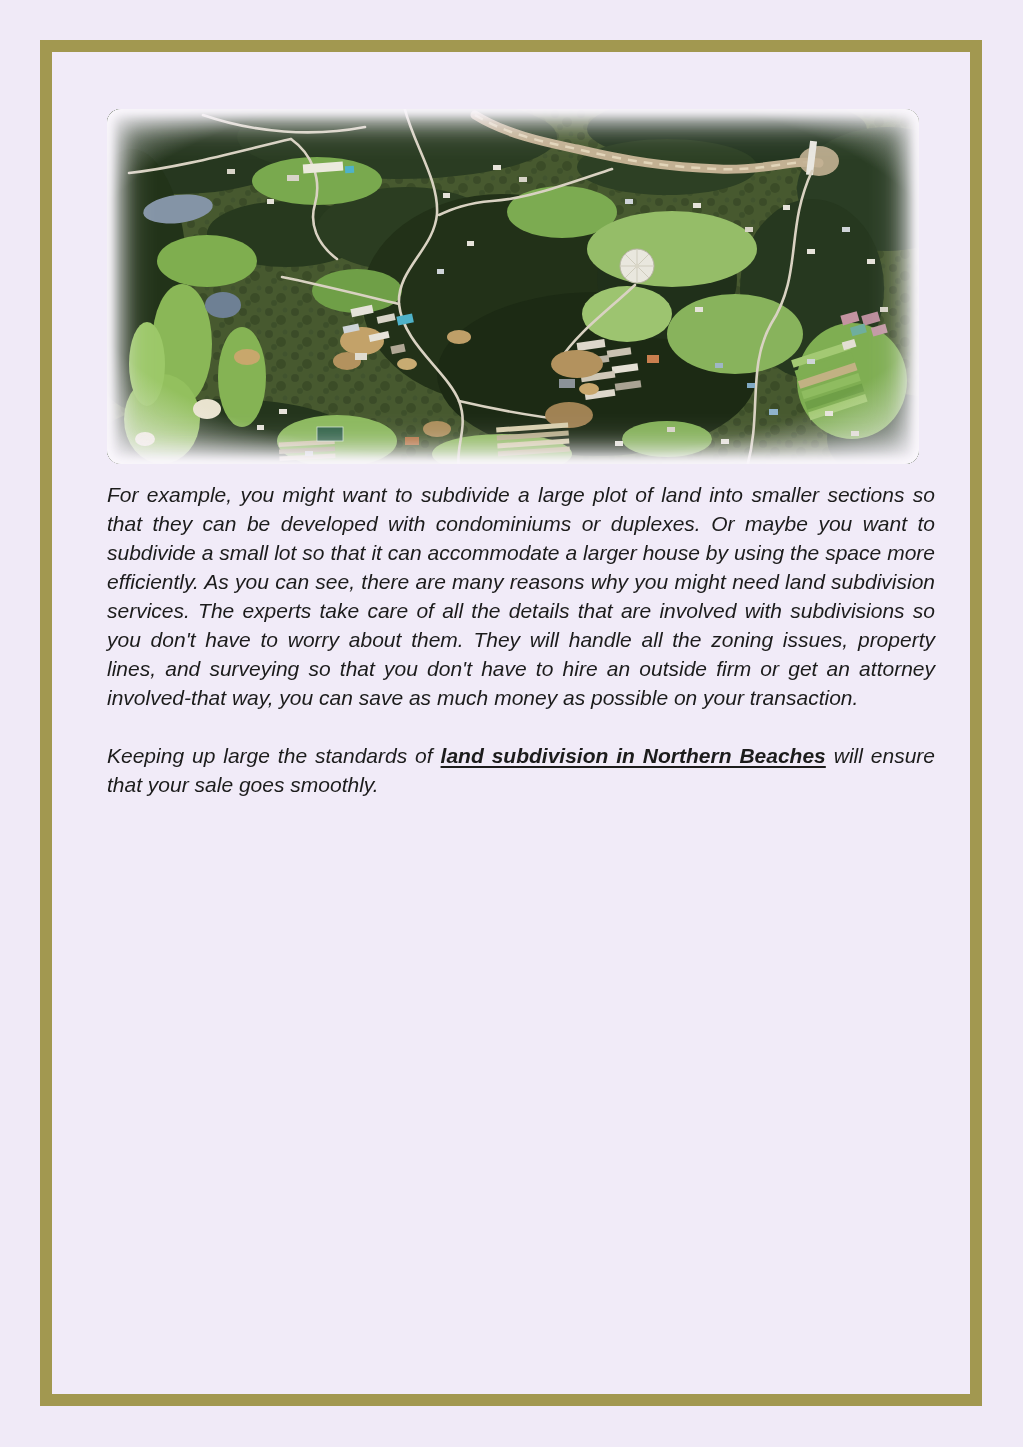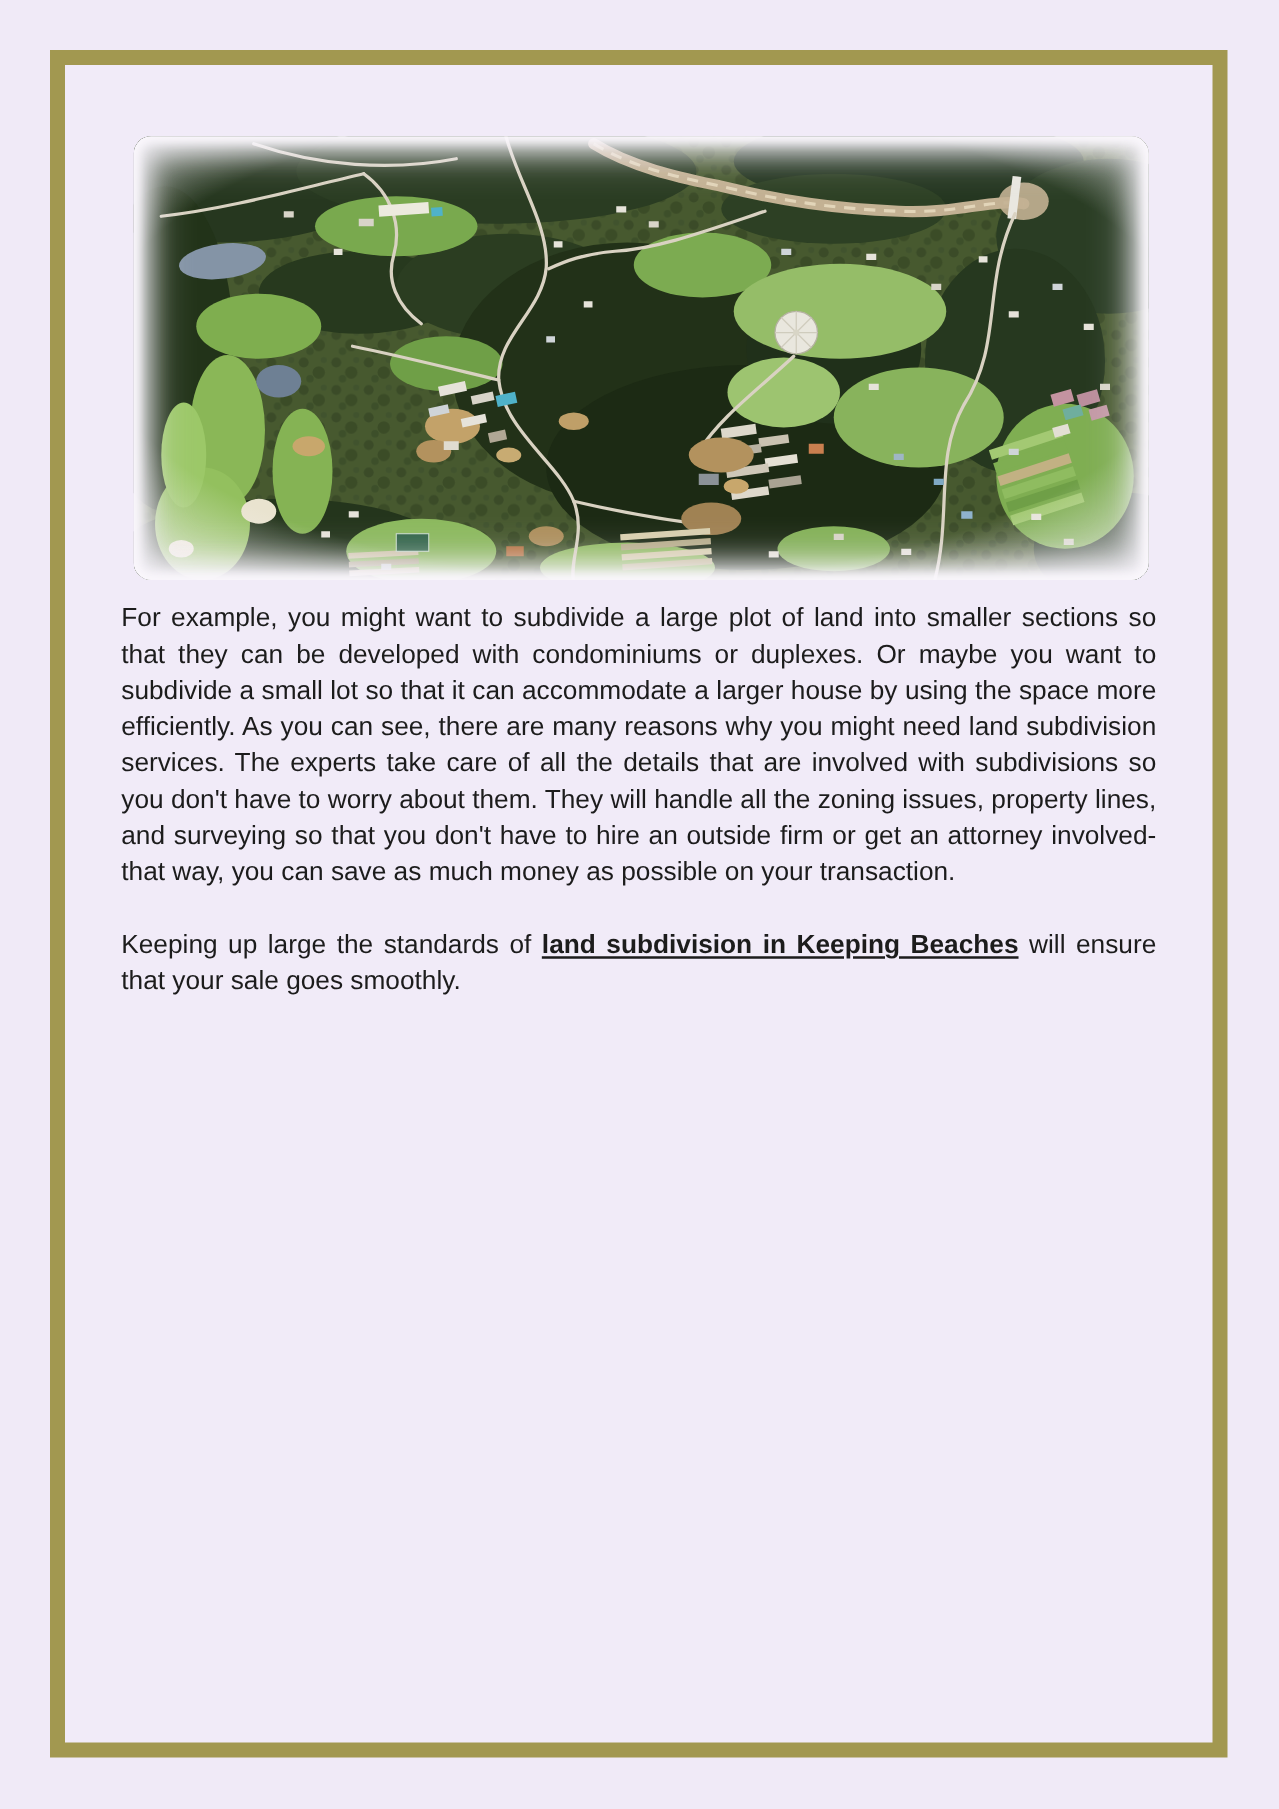--- a/index.html
+++ b/index.html
@@ -43,28 +43,29 @@
     inset: 0;
     border-radius: 14px;
     box-shadow:
       inset 0 0 8px 5px #faf7fc,
       inset 0 0 20px 12px rgba(248, 244, 251, 0.85),
       inset 0 0 34px 16px rgba(240, 234, 247, 0.45);
     pointer-events: none;
   }
   .article {
     position: absolute;
-    left: 97px;
+    left: 107px;
     top: 480px;
     width: 828px;
     color: #1c1c1c;
     font-size: 21px;
     line-height: 29px;
     text-align: justify;
     text-justify: inter-word;
+    font-style: italic;
   }
   .article p {
     margin: 0;
   }
   .article p + p {
     margin-top: 29px;
   }
   .inline-link {
     font-weight: bold;
     color: inherit;
@@ -275,14 +276,14 @@
       <rect x="360" y="132" width="7" height="5"></rect>
     </g>
 
     <rect width="812" height="355" fill="url(#vig)"></rect>
   </svg>
   <div class="photo-feather"></div>
 </div>
 
 <div class="article">
   <p>For example, you might want to subdivide a large plot of land into smaller sections so that they can be developed with condominiums or duplexes. Or maybe you want to subdivide a small lot so that it can accommodate a larger house by using the space more efficiently. As you can see, there are many reasons why you might need land subdivision services. The experts take care of all the details that are involved with subdivisions so you don't have to worry about them. They will handle all the zoning issues, property lines, and surveying so that you don't have to hire an outside firm or get an attorney involved-that way, you can save as much money as possible on your transaction.</p>
-  <p><span>Keeping up large the standards of </span><a class="inline-link">land subdivision in Keeping Beaches</a><span> will ensure that your sale goes smoothly.</span></p>
+  <p><span>Keeping up large the standards of </span><a class="inline-link">land subdivision in Northern Beaches</a><span> will ensure that your sale goes smoothly.</span></p>
 </div>
 
 </body></html>

